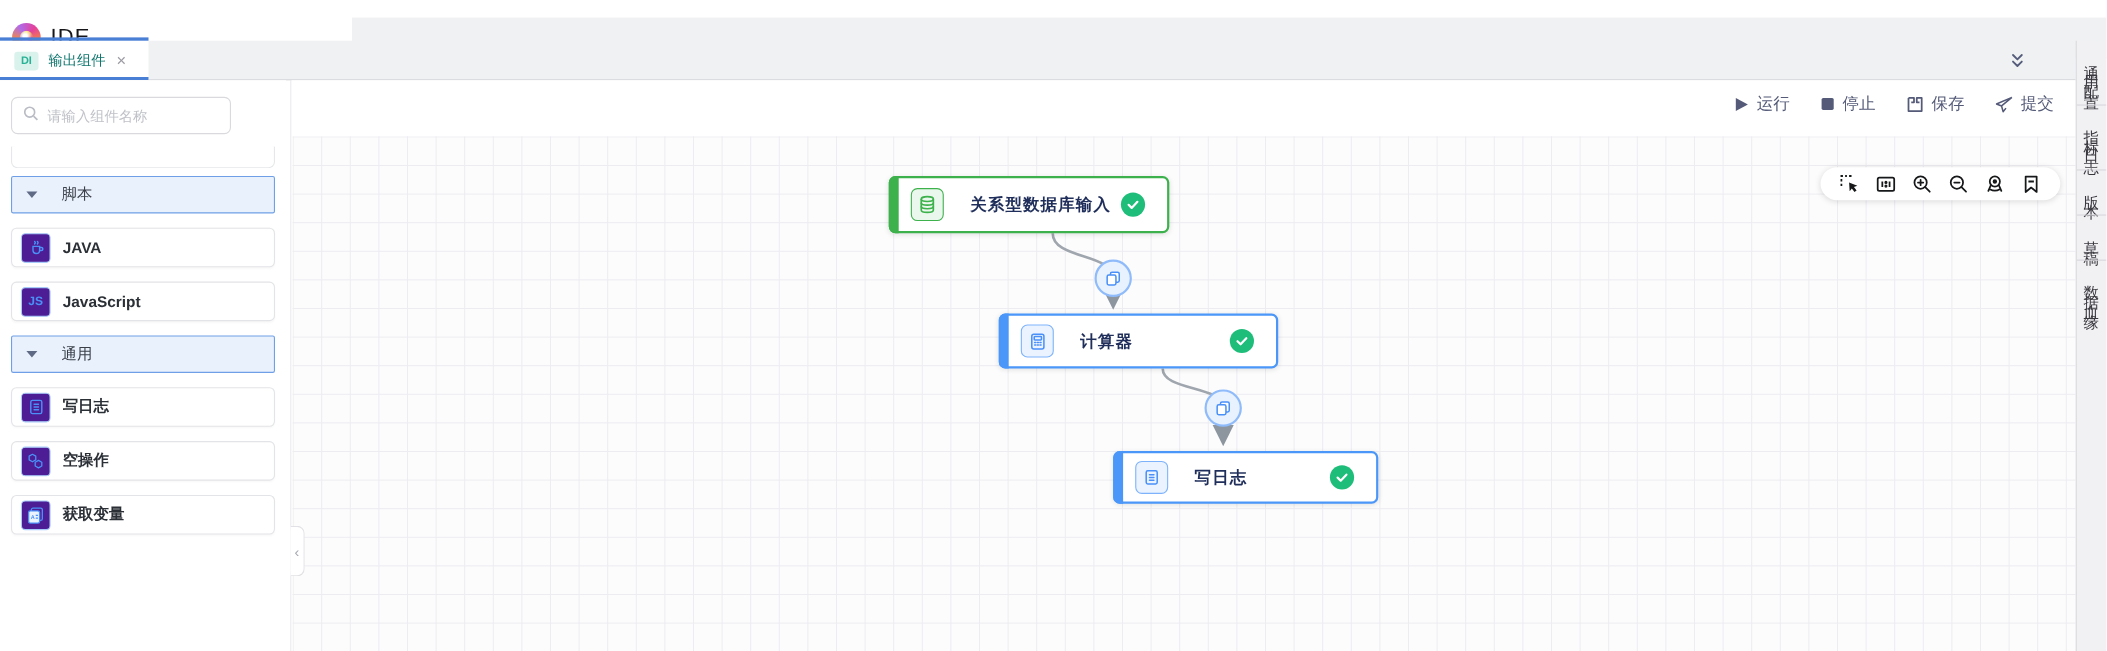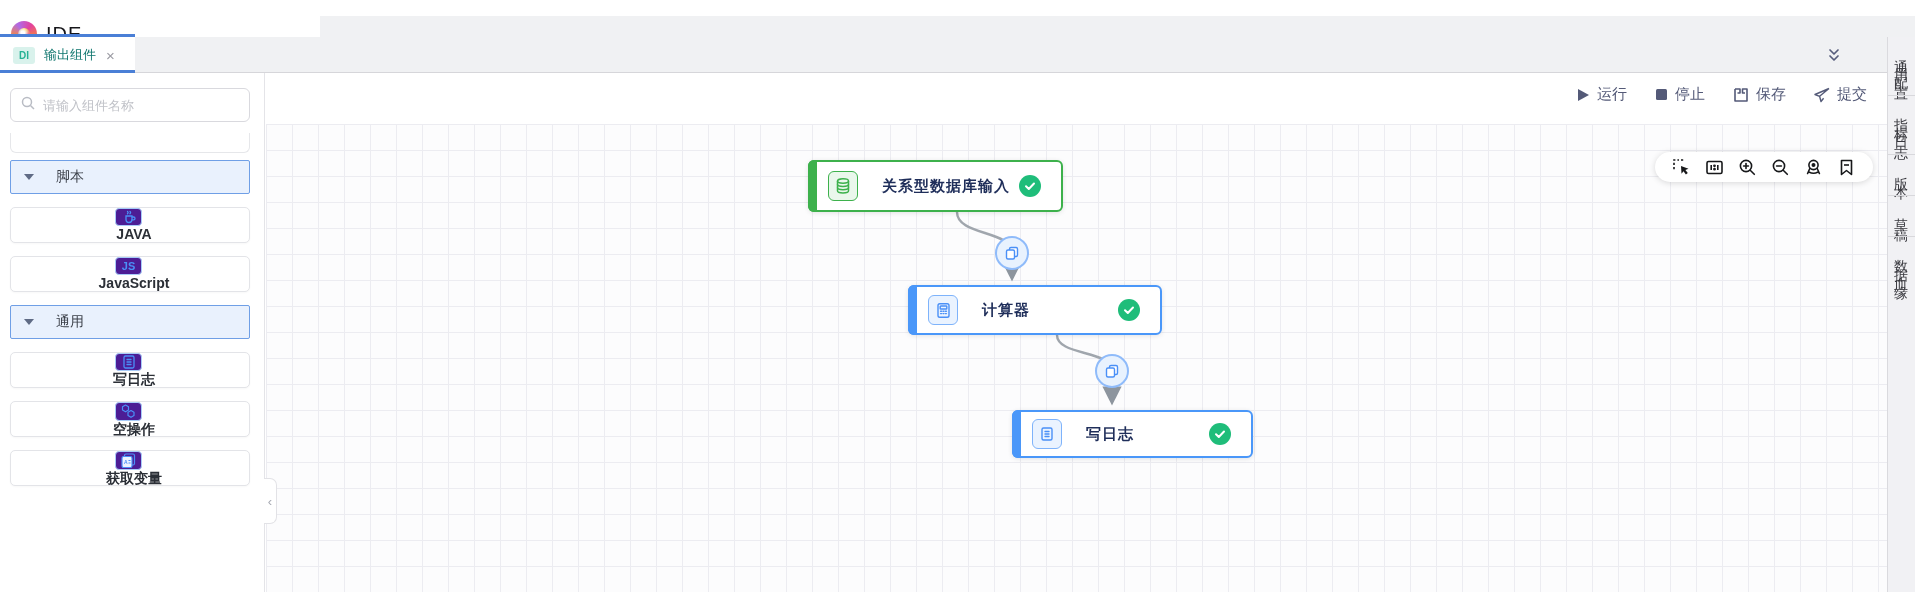--- a/index.html
+++ b/index.html
@@ -26,32 +26,32 @@
   .tab-close { margin-left:10px; color:#9a9aa2; font-size:15px; line-height:1; }
   .tab-collapse { position:absolute; right:44px; top:9px; width:18px; height:18px; color:#565d7c; }
 
   
   .actions { position:absolute; top:85px; right:48px; display:flex; gap:28px; z-index:5; }
   .action-btn { display:flex; align-items:center; gap:7px; font-size:15px; color:#545a78; cursor:pointer; }
   .action-btn svg { display:block; }
 
   
   .sidebar { position:absolute; left:0; top:73px; width:260px; bottom:0; background:#fff; }
-  .search-box { position:absolute; left:10px; top:15px; width:240px; height:34px; border:1px solid #d9d9de; border-radius:6px;
+  .search-box { position:absolute; left:10px; top:15px; width:200px; height:34px; border:1px solid #d9d9de; border-radius:6px;
                 display:flex; align-items:center; padding:0 10px; background:#fff; }
   .search-box input { border:none; outline:none; flex:1; font-size:13px; color:#333; margin-left:8px; font-family:inherit; background:transparent; }
   .search-box input::placeholder { color:#c0c2c8; }
   .side-list { position:absolute; left:10px; top:60px; width:240px; }
   .item-partial { height:20px; border:1px solid #e6e7ea; border-top:none; border-radius:0 0 6px 6px; margin-bottom:7px; background:#fff; }
   .sec-header { height:34px; background:#e9f1fd; border:1px solid #6f9fe6; border-radius:2px; display:flex; align-items:center;
                 padding-left:13px; margin-bottom:13px; cursor:pointer; }
   .caret { width:0; height:0; border-left:5px solid transparent; border-right:5px solid transparent; border-top:6px solid #5f6b85; margin-right:22px; }
   .sec-label { font-size:14px; color:#3a3f48; }
   .comp-item { height:36px; background:#fff; border:1px solid #e3e4e8; border-radius:5px; display:flex; align-items:center;
-               padding-left:8px; margin-bottom:13px; cursor:pointer; box-shadow:0 1px 2px rgba(0,0,0,.03);flex-direction:column; }
+               padding-left:8px; margin-bottom:13px; cursor:pointer; box-shadow:0 1px 2px rgba(0,0,0,.03); }
   .comp-ico { width:27px; height:27px; border:1px solid #a8ccf9; background:#4c1d95; border-radius:4px;
               display:flex; align-items:center; justify-content:center; margin-right:11px; color:#4a90f7; font-weight:bold; }
   .comp-label { font-size:14px; font-weight:bold; color:#2b2f36; }
 
   .v-divider { position:absolute; left:264px; top:73px; bottom:0; width:1px; background:#e4e4e8; }
   .collapse-handle { position:absolute; left:264px; top:478px; width:13px; height:46px; background:#fff; border:1px solid #e2e2e6;
                      border-left:none; border-radius:0 7px 7px 0; color:#a6a9b2; font-size:13px; display:flex; align-items:center;
                      justify-content:center; cursor:pointer; z-index:4; }
 
   

